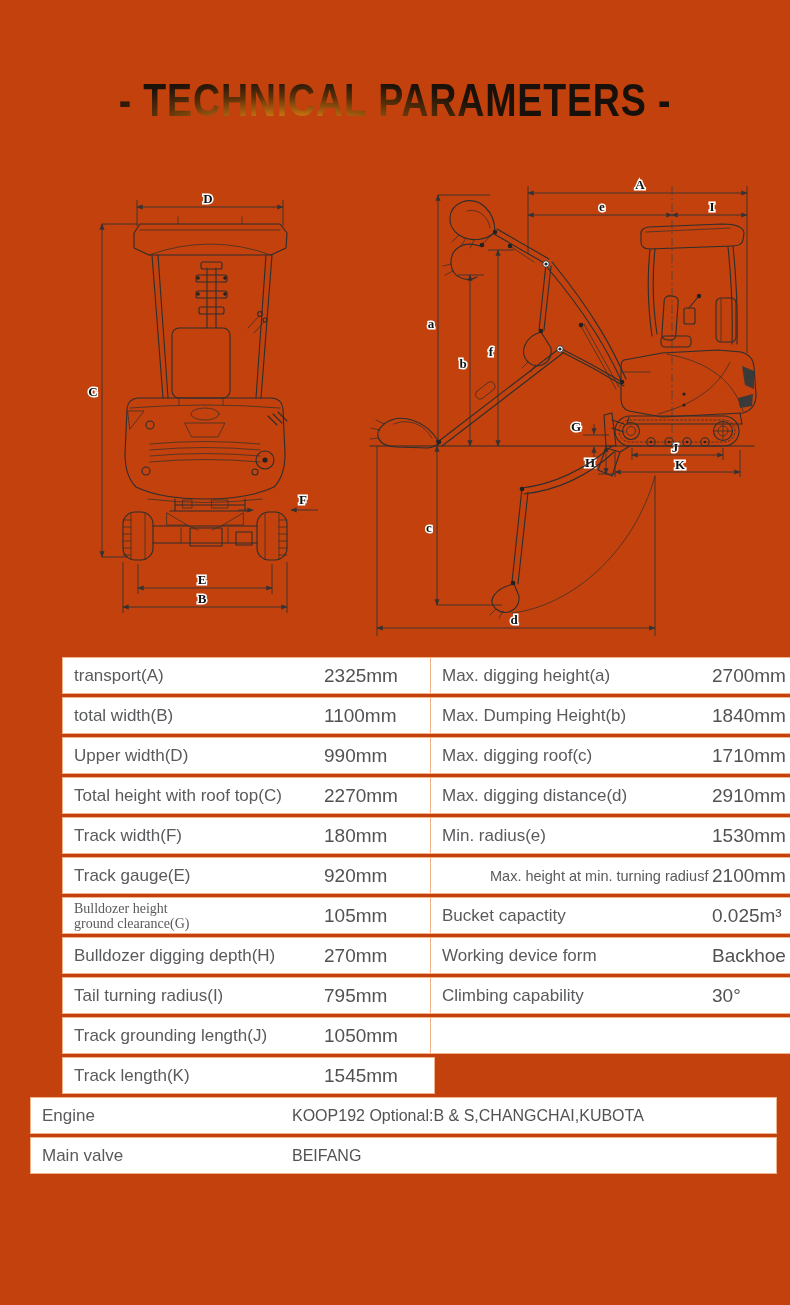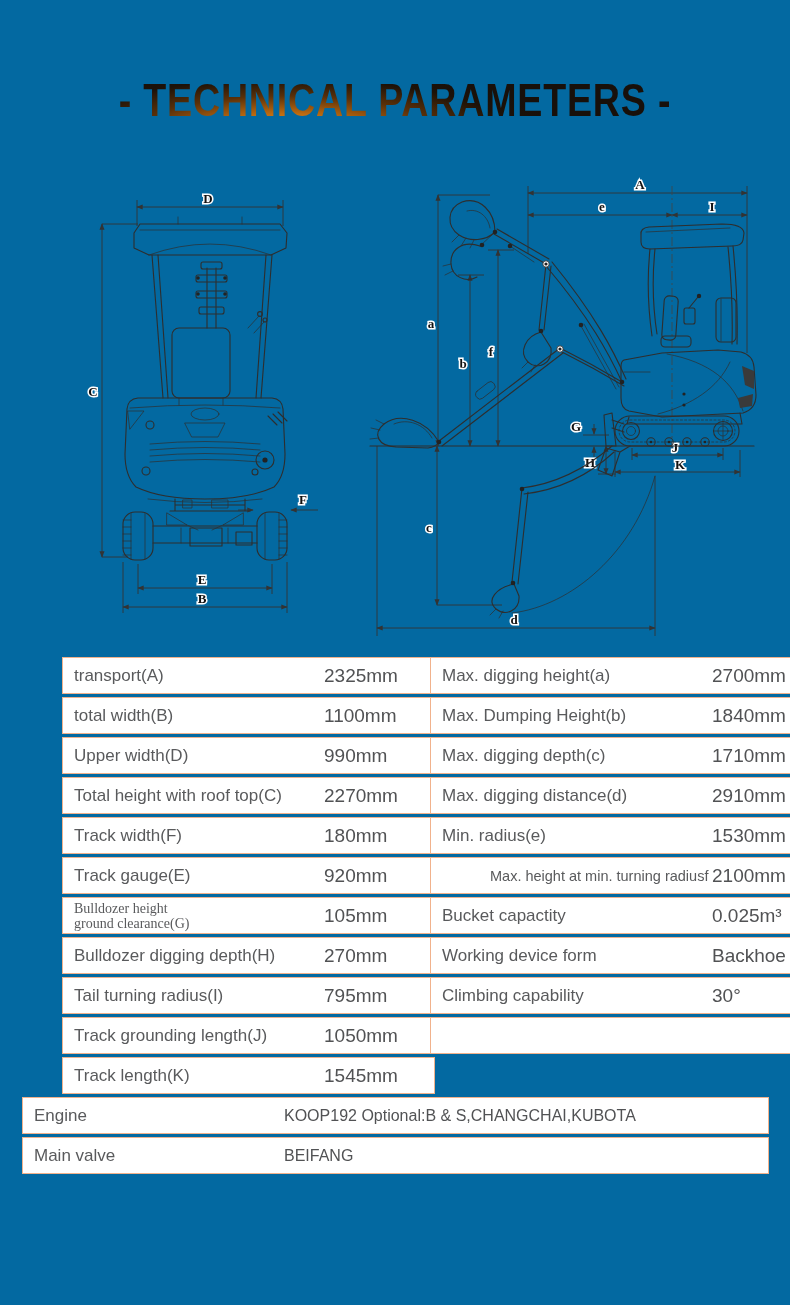--- a/index.html
+++ b/index.html
@@ -1,16 +1,16 @@
 <!DOCTYPE html>
 <html><head>
 <meta charset="utf-8">
 <style>
   html,body{margin:0;padding:0;background:#fff;}
-  #page{position:relative;width:790px;height:1305px;background:#0369a1;overflow:hidden;
+  #page{position:relative;width:790px;height:1305px;background:#c2410c;overflow:hidden;
         font-family:"Liberation Sans", sans-serif;}
 
   
   .title{
     position:absolute;top:74px;left:0;width:790px;text-align:center;
     font-family:"Liberation Sans", sans-serif;
     font-weight:bold;font-size:47px;line-height:1.1;letter-spacing:1px;
     transform:scaleX(0.80);transform-origin:50% 50%;
     color:#2a1708;
     background:radial-gradient(ellipse 42% 120% at 33% 108%, #f79d12 0%, #c06c10 26%, #5a3009 55%, #1d1208 82%, #18100a 100%);
@@ -42,21 +42,21 @@
   .lbl{position:absolute;left:11px;top:50%;transform:translateY(-50%);
        font-size:17px;color:#595a5c;white-space:nowrap;}
   .lbl.sm{font-size:14.5px;margin-left:48px;}
   .lbl.two{font-size:14px;line-height:15px;}
   .lbl.two span{display:block;font-family:Liberation Serif, serif;}
   .val{position:absolute;top:50%;transform:translateY(-50%);
        font-size:19px;color:#515254;white-space:nowrap;text-align:right;}
   .col-left .val{left:261px;}
   .col-right .val{left:281px;}
   .col-full .val{left:261px;font-size:16px;}
-  .full-wrap{position:absolute;left:0;top:440px;width:652px;}
+  .full-wrap{position:absolute;left:8px;top:440px;width:652px;}
 </style>
 </head>
 <body>
 
 <div id="page">
 
   <div class="title">- TECHNICAL PARAMETERS -</div>
 
   <svg class="art" style="left:50px;top:158px" width="290" height="470" viewBox="0 0 290 470">
     <defs>
@@ -329,21 +329,21 @@
     <div class="col col-right">
       <div class="row">
         <span class="lbl">Max. digging height(a)</span>
         <span class="val">2700mm</span>
       </div>
       <div class="row">
         <span class="lbl">Max. Dumping Height(b)</span>
         <span class="val">1840mm</span>
       </div>
       <div class="row">
-        <span class="lbl">Max. digging depth(c)</span>
+        <span class="lbl">Max. digging roof(c)</span>
         <span class="val">1710mm</span>
       </div>
       <div class="row">
         <span class="lbl">Max. digging distance(d)</span>
         <span class="val">2910mm</span>
       </div>
       <div class="row">
         <span class="lbl">Min. radius(e)</span>
         <span class="val">1530mm</span>
       </div>

